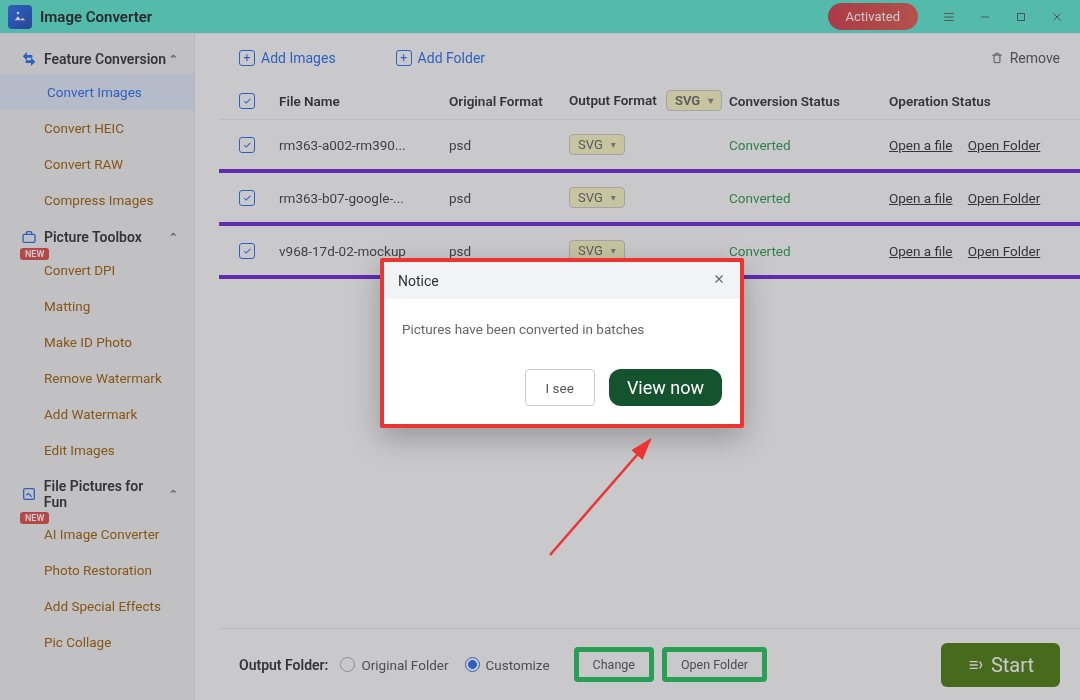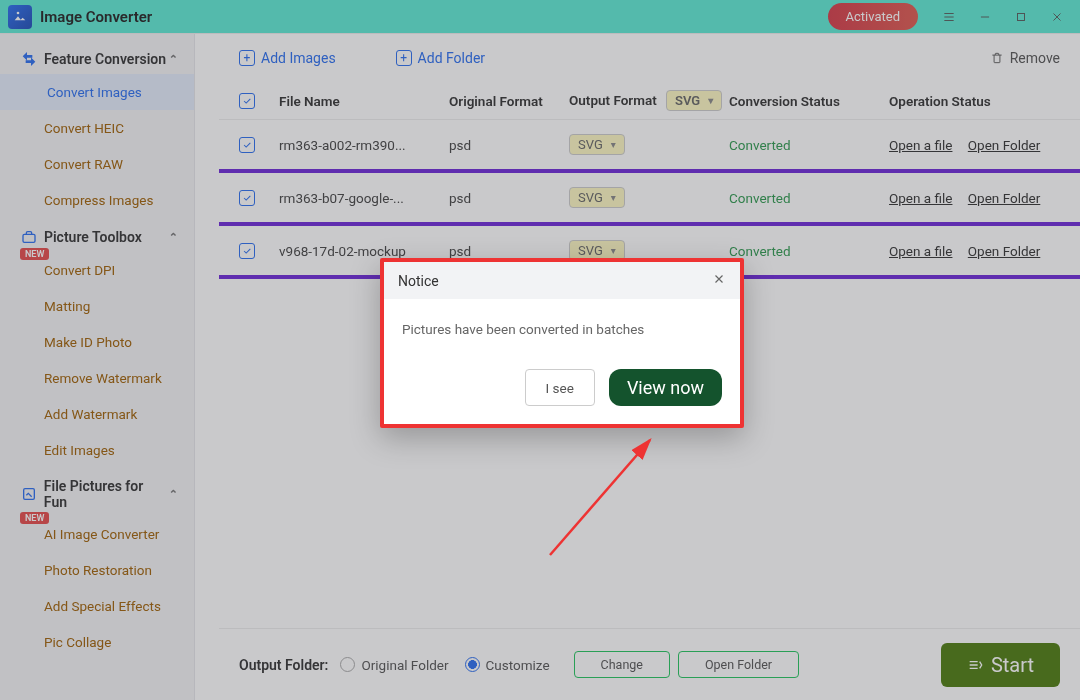--- a/index.html
+++ b/index.html
@@ -52,21 +52,21 @@
 .converted { color: #2e9a4f; }
 .oplink { text-decoration: underline; color: #333; cursor: pointer; margin-right: 12px; }
 
 
 .footer { height: 72px; border-top: 1px solid #eee; display: flex; align-items: center; padding: 0 20px; background: #fff; }
 .footer-label { font-weight: 600; font-size: 14px; color: #333; margin-right: 12px; }
 .radio { width: 15px; height: 15px; border: 1.5px solid #aaa; border-radius: 50%; display: inline-block; margin-right: 6px; vertical-align: middle; }
 .radio.checked { border-color: #2a6ef0; background: radial-gradient(circle,#2a6ef0 45%, #fff 50%); }
 .radio-label { font-size: 13.5px; color: #555; margin-right: 16px; cursor: pointer; display: inline-flex; align-items: center; }
 .path-input { border: 1px solid #ccc; border-radius: 4px; padding: 5px 8px; font-size: 12.5px; color: #bbb; width: 140px; background: #fff; }
-.sm-btn { border: 1px solid #22c55e; border-radius: 4px; padding: 5px 26px; font-size: 12.5px; color: #555; background: #fff; cursor: pointer; margin-left: 8px; }
+.sm-btn { border: 5px solid #22c55e; border-radius: 4px; padding: 5px 14px; font-size: 12.5px; color: #555; background: #fff; cursor: pointer; margin-left: 8px; }
 .start-btn { margin-left: auto; background: #4d7c0f; color: #fff; border: none; border-radius: 6px; padding: 10px 26px; font-size: 20px; cursor: pointer; display: flex; align-items: center; gap: 8px; }
 .start-btn svg { width: 16px; height: 16px; stroke: #fff; fill: none; stroke-width: 2; }
 .modal { position: absolute; left: 380px; top: 258px; width: 364px; background: #fff; border: 4px solid #e33; border-radius: 2px; box-shadow: 0 10px 30px rgba(0,0,0,0.25); }
 .modal-head { background: #f2f3f5; padding: 10px 14px; display: flex; align-items: center; font-size: 14px; color: #333; }
 .modal-close { margin-left: auto; cursor: pointer; color: #666; }
 .modal-body { padding: 22px 18px; font-size: 13.5px; color: #666; }
 .modal-foot { padding: 10px 18px 18px; display: flex; justify-content: flex-end; gap: 14px; }
 .btn-outline { border: 1px solid #ccc; background: #fff; color: #555; padding: 7px 20px; border-radius: 4px; font-size: 13.5px; cursor: pointer; }
 .btn-primary { border: none; background: #14532d; color: #fff; padding: 8px 18px; border-radius: 12px; font-size: 18px; cursor: pointer; }
 .arrow { position: absolute; left: 540px; top: 430px; pointer-events: none; }

